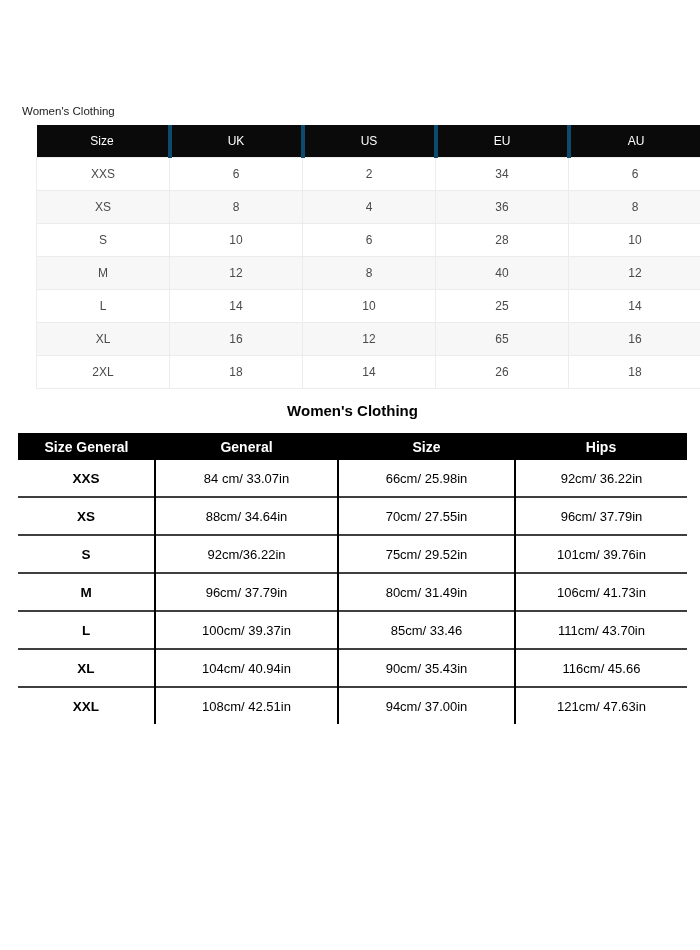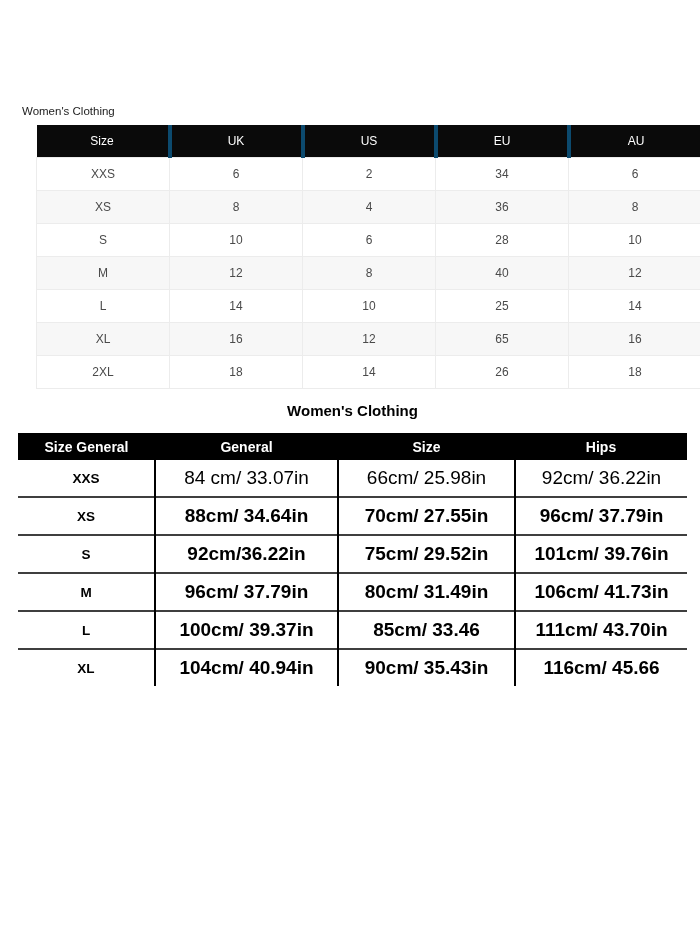--- a/index.html
+++ b/index.html
@@ -42,25 +42,25 @@
     line-height:18px;
   }
   .table2 { margin-left:18px; width:669px; }
   .table2 th {
     background:#000000; color:#ffffff;
     font-weight:bold; font-size:14px;
     height:25px; text-align:center;
   }
   .table2 td {
     height:34px; text-align:center;
-    font-size:19px; color:#000000;
+    font-size:13px; color:#000000;
     background:#ffffff;
   }
   .table2 td + td { border-left:2px solid #000000; }
-  .table2 tbody tr + tr td { border-top:2px solid #3f3f3f;font-weight:bold; }
+  .table2 tbody tr + tr td { border-top:2px solid #3f3f3f; }
   .table2 td.size-col { font-weight:bold; font-size:13.5px; }
 </style>
 </head>
 <body>
 
 <div class="content">
 
   <p class="t1-label">Women's Clothing</p>
 
   <table class="table1">
@@ -180,16 +180,22 @@
           <td>100cm/ 39.37in</td>
           <td>85cm/ 33.46</td>
           <td>111cm/ 43.70in</td>
         </tr>
         <tr>
           <td class="size-col">XL</td>
           <td>104cm/ 40.94in</td>
           <td>90cm/ 35.43in</td>
           <td>116cm/ 45.66</td>
         </tr>
+        <tr>
+          <td class="size-col">XXL</td>
+          <td>108cm/ 42.51in</td>
+          <td>94cm/ 37.00in</td>
+          <td>121cm/ 47.63in</td>
+        </tr>
       </tbody>
   </table>
 
 </div>
 
 </body></html>

